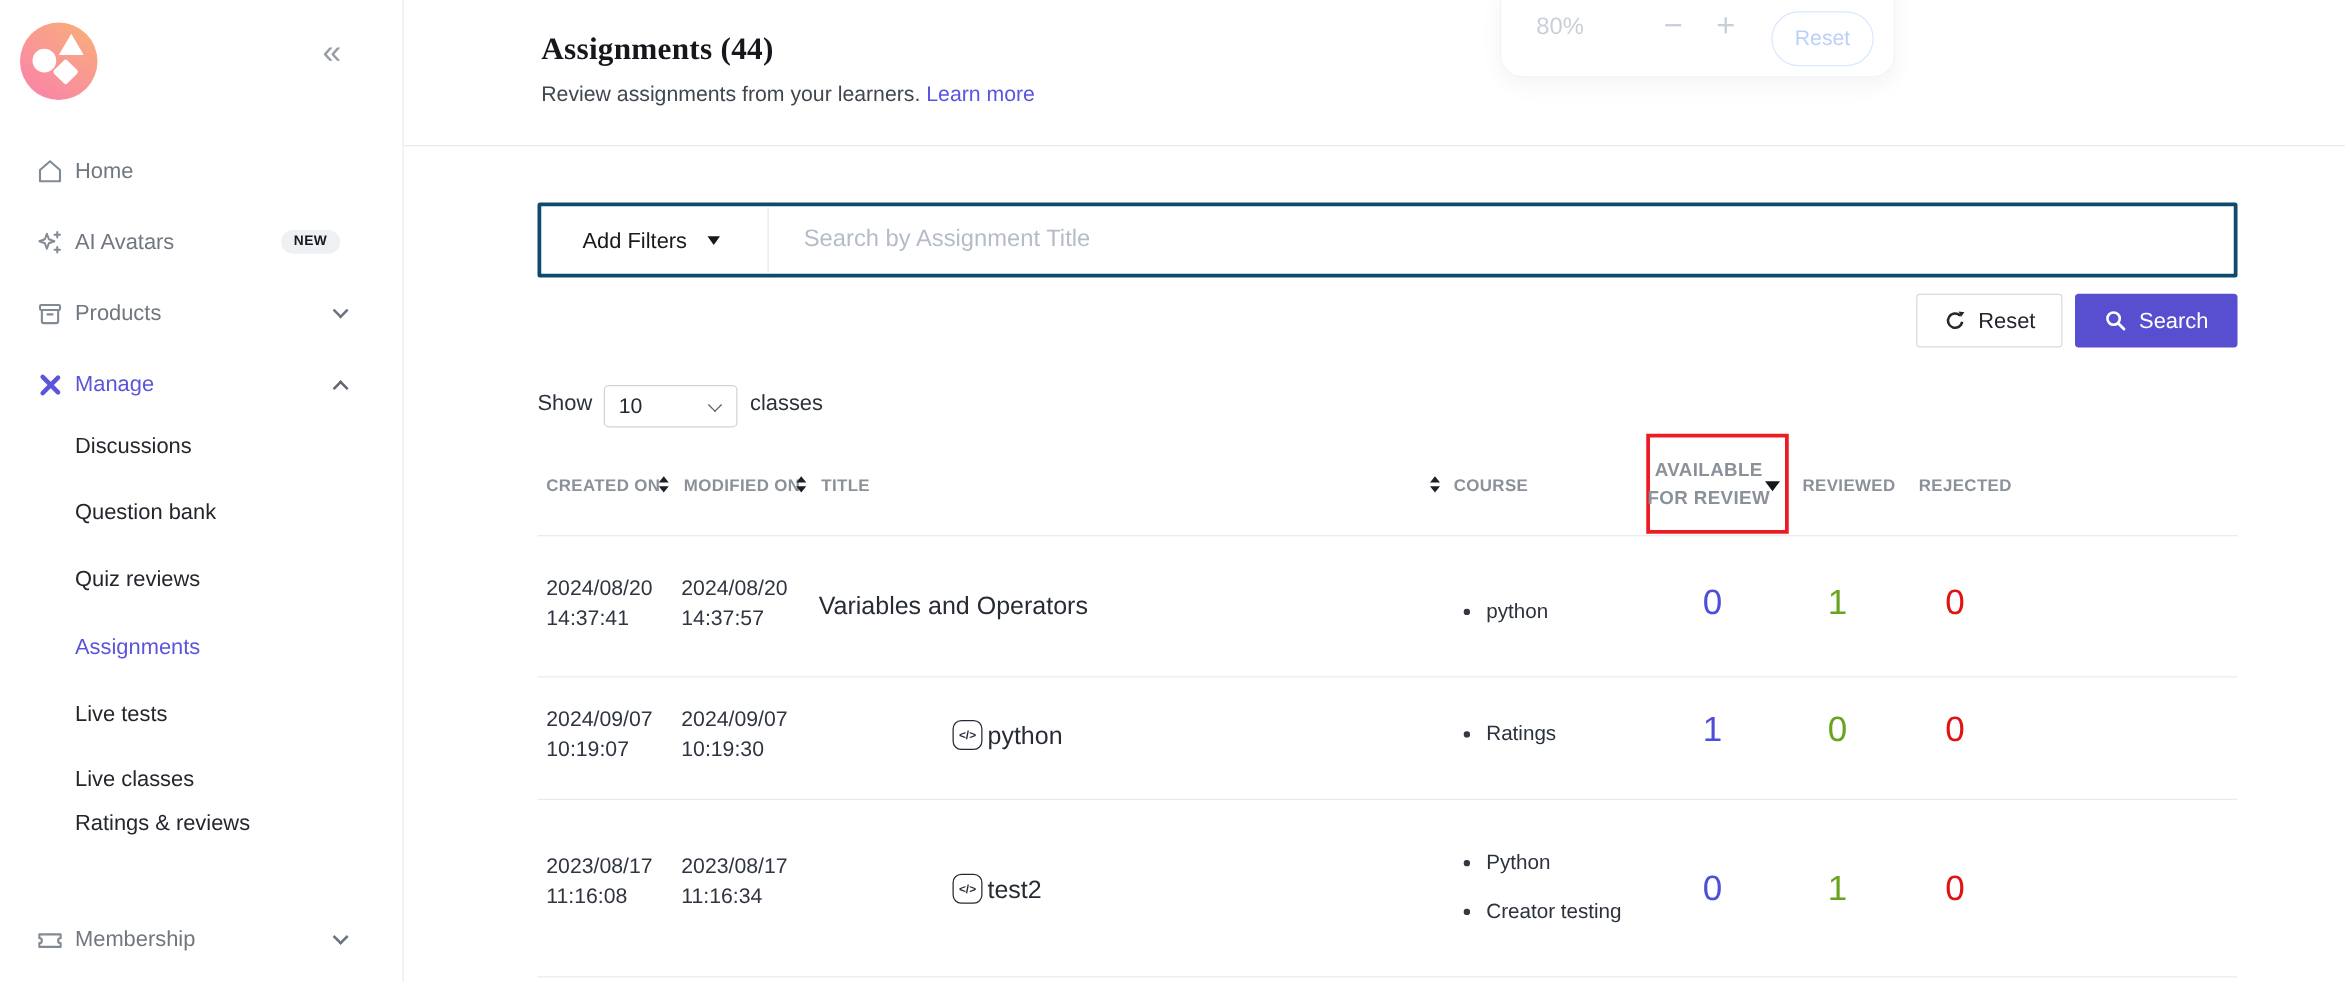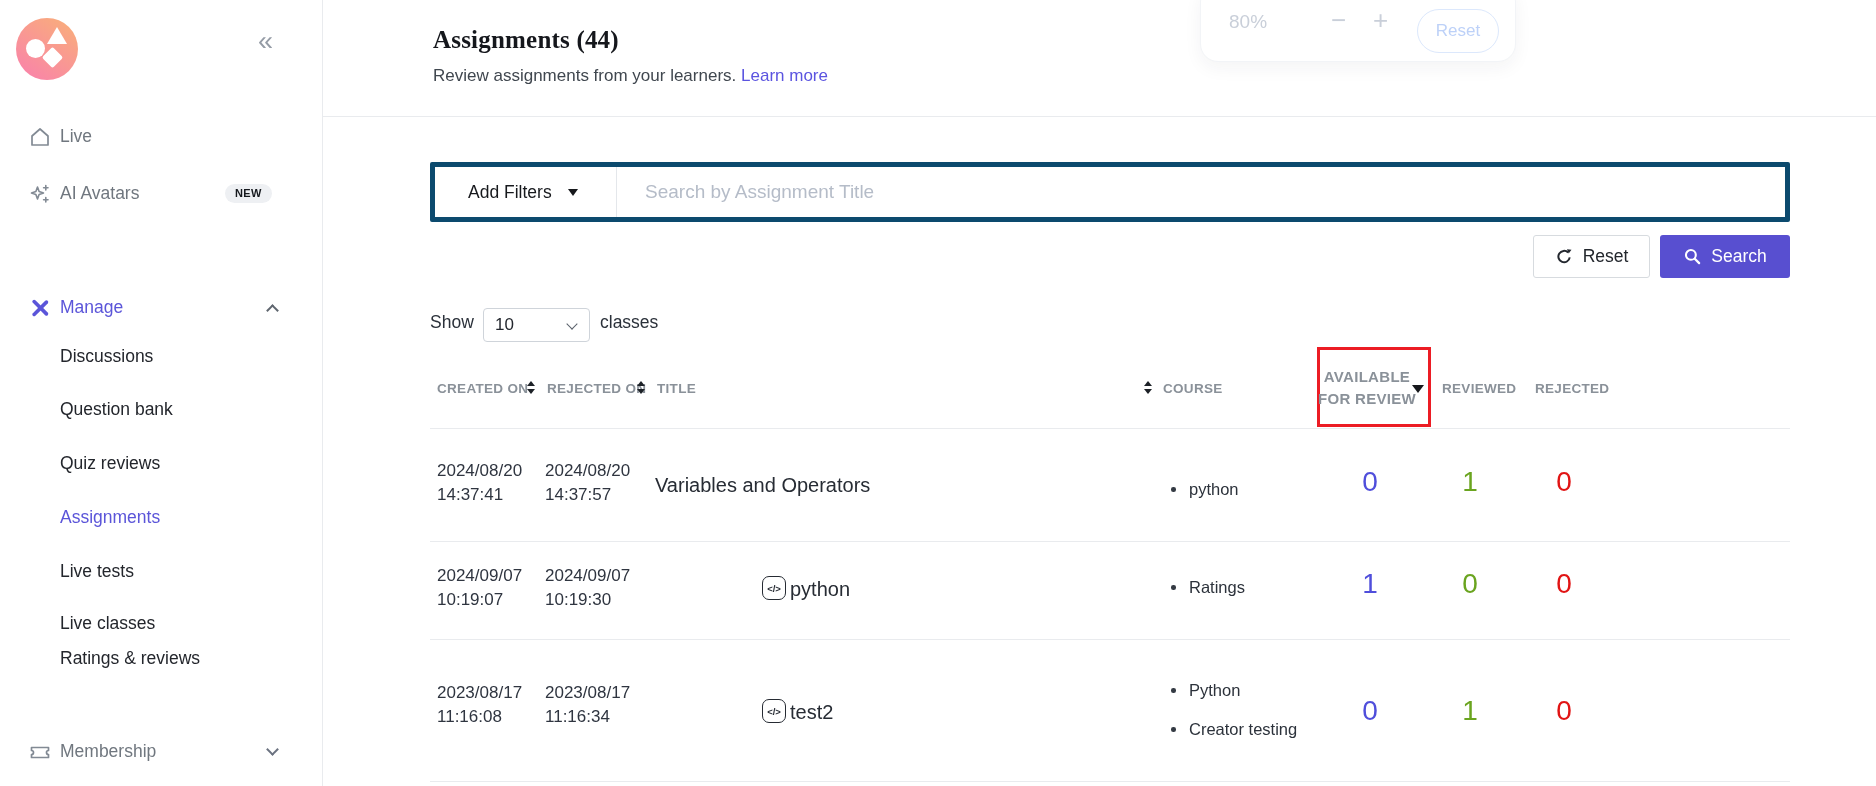--- a/index.html
+++ b/index.html
@@ -36,21 +36,21 @@
   
   .zoom-widget { position:absolute; left:1200px; top:-16px; width:316px; height:78px; background:#fff; border:1px solid #f2f4f7;
           border-radius:18px; box-shadow:0 6px 18px rgba(30,40,60,.05); }
   .zoom-level { position:absolute; left:28px; top:26px; font-size:19px; color:#c9cfd9; }
   .zoom-minus { position:absolute; left:130px; top:20px; font-size:26px; color:#c9cfd9; cursor:pointer; }
   .zoom-plus  { position:absolute; left:172px; top:20px; font-size:26px; color:#c9cfd9; cursor:pointer; }
   .zoom-reset { position:absolute; left:216px; top:24px; width:82px; height:44px; border:1.5px solid #dce8fc; border-radius:22px;
           color:#bdd1f8; font-size:17px; display:flex; align-items:center; justify-content:center; background:#fff; cursor:pointer; }
 
   
-  .filter-bar { position:absolute; left:430px; top:162px; width:1360px; height:60px; border:5px solid #0c4a6e; border-radius:2px; display:flex; }
+  .filter-bar { position:absolute; left:430px; top:162px; width:1360px; height:60px; border:3px solid #0c4a6e; border-radius:2px; display:flex; }
   .add-filters { width:182px; height:100%; border-right:1px solid #e4e7eb; display:flex; align-items:center; padding-left:33px; gap:16px; cursor:pointer; }
   .add-filters-label { font-size:17.5px; color:#17191d; }
   .caret-down { width:0; height:0; border-left:5.5px solid transparent; border-right:5.5px solid transparent; border-top:7px solid #16181c; }
   .search-input { flex:1; border:none; outline:none; font-size:19px; color:#343b45; padding-left:28px; font-family:"Liberation Sans",sans-serif; background:transparent; }
   .search-input::placeholder { color:#b5bcc8; }
 
   
   .btn-reset { position:absolute; left:1533px; top:235px; width:117px; height:43px; background:#fff; border:1px solid #d7dbdf; border-radius:3px;
           display:flex; align-items:center; justify-content:center; gap:9px; font-size:17.5px; color:#22262c; cursor:pointer; }
   .btn-search { position:absolute; left:1660px; top:235px; width:130px; height:43px; background:#584fd0; border:none; border-radius:3px;
@@ -93,33 +93,42 @@
       <div class="shape-circle"></div>
       <div class="shape-triangle"></div>
       <div class="shape-diamond"></div>
     </div>
     <div class="collapse-btn">«</div>
 
     <div class="nav-item" style="top:117px">
       <svg class="nav-icon" viewBox="0 0 24 24">
         <path d="M4 11 L12 4 L20 11 V20 H4 Z" fill="none" stroke="#828a94" stroke-width="1.7" stroke-linejoin="round"></path>
       </svg>
-      <span class="nav-label">Live</span>
+      <span class="nav-label">Home</span>
     </div>
 
     <div class="nav-item" style="top:174px">
       <svg class="nav-icon" viewBox="0 0 24 24">
         <path d="M9.5 5 L11.1 9.4 L15.5 11 L11.1 12.6 L9.5 17 L7.9 12.6 L3.5 11 L7.9 9.4 Z" fill="none" stroke="#828a94" stroke-width="1.6" stroke-linejoin="round"></path>
         <path d="M17.8 3.5 v4.4 M15.6 5.7 h4.4" stroke="#828a94" stroke-width="1.6" stroke-linecap="round"></path>
         <path d="M17.8 15.5 v4.4 M15.6 17.7 h4.4" stroke="#828a94" stroke-width="1.6" stroke-linecap="round"></path>
       </svg>
       <span class="nav-label">AI Avatars</span>
       <span class="new-badge">NEW</span>
     </div>
 
+    <div class="nav-item" style="top:231px">
+      <svg class="nav-icon" viewBox="0 0 24 24">
+        <rect x="4" y="5" width="16" height="4" rx="1" fill="none" stroke="#828a94" stroke-width="1.7"></rect>
+        <path d="M5.5 9 V18 a1.5 1.5 0 0 0 1.5 1.5 h10 a1.5 1.5 0 0 0 1.5 -1.5 V9" fill="none" stroke="#828a94" stroke-width="1.7"></path>
+        <path d="M10 12.5 h4" stroke="#828a94" stroke-width="1.7" stroke-linecap="round"></path>
+      </svg>
+      <span class="nav-label">Products</span>
+      <span class="chev-down"></span>
+    </div>
 
     <div class="nav-item" style="top:288px">
       <svg class="nav-icon" viewBox="0 0 24 24">
         <rect x="10.6" y="1.5" width="3.6" height="21" rx="1.8" fill="#5b55d9" transform="rotate(45 12 12)"></rect>
         <rect x="10.6" y="1.5" width="3.6" height="21" rx="1.8" fill="#5b55d9" transform="rotate(-45 12 12)"></rect>
       </svg>
       <span class="nav-label active">Manage</span>
       <span class="chev-up"></span>
     </div>
 
@@ -196,21 +205,21 @@
     <span>10</span>
     <span class="chev-sel"></span>
   </div>
   <span class="entries-label" style="left:600px">classes</span>
 
   <span class="th" style="left:437px">CREATED ON</span>
   <span class="sort" style="left:527px">
       <i class="up"></i>
       <i class="dn"></i>
     </span>
-  <span class="th" style="left:547px">REJECTED ON</span>
+  <span class="th" style="left:547px">MODIFIED ON</span>
   <span class="sort" style="left:637px">
       <i class="up"></i>
       <i class="dn"></i>
     </span>
   <span class="th" style="left:657px">TITLE</span>
   <span class="sort" style="left:1144px">
       <i class="up"></i>
       <i class="dn"></i>
     </span>
   <span class="th" style="left:1163px">COURSE</span>

